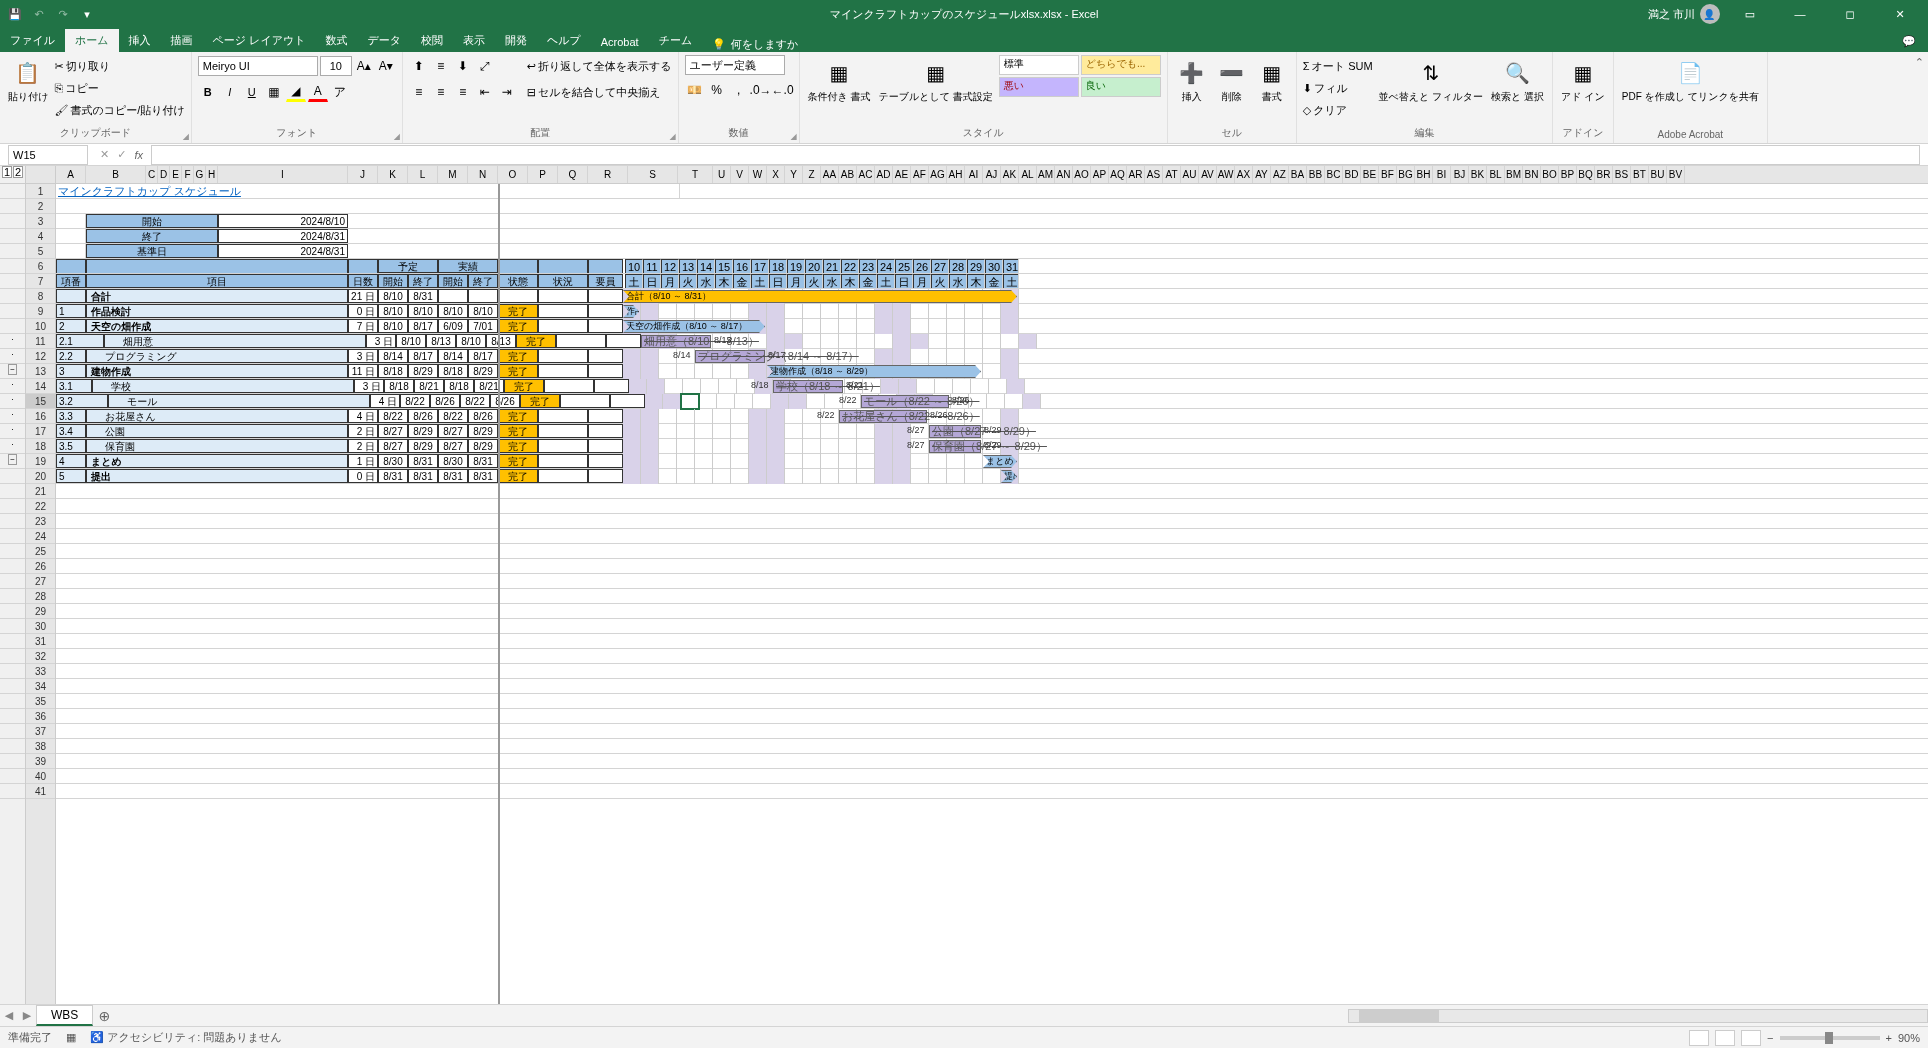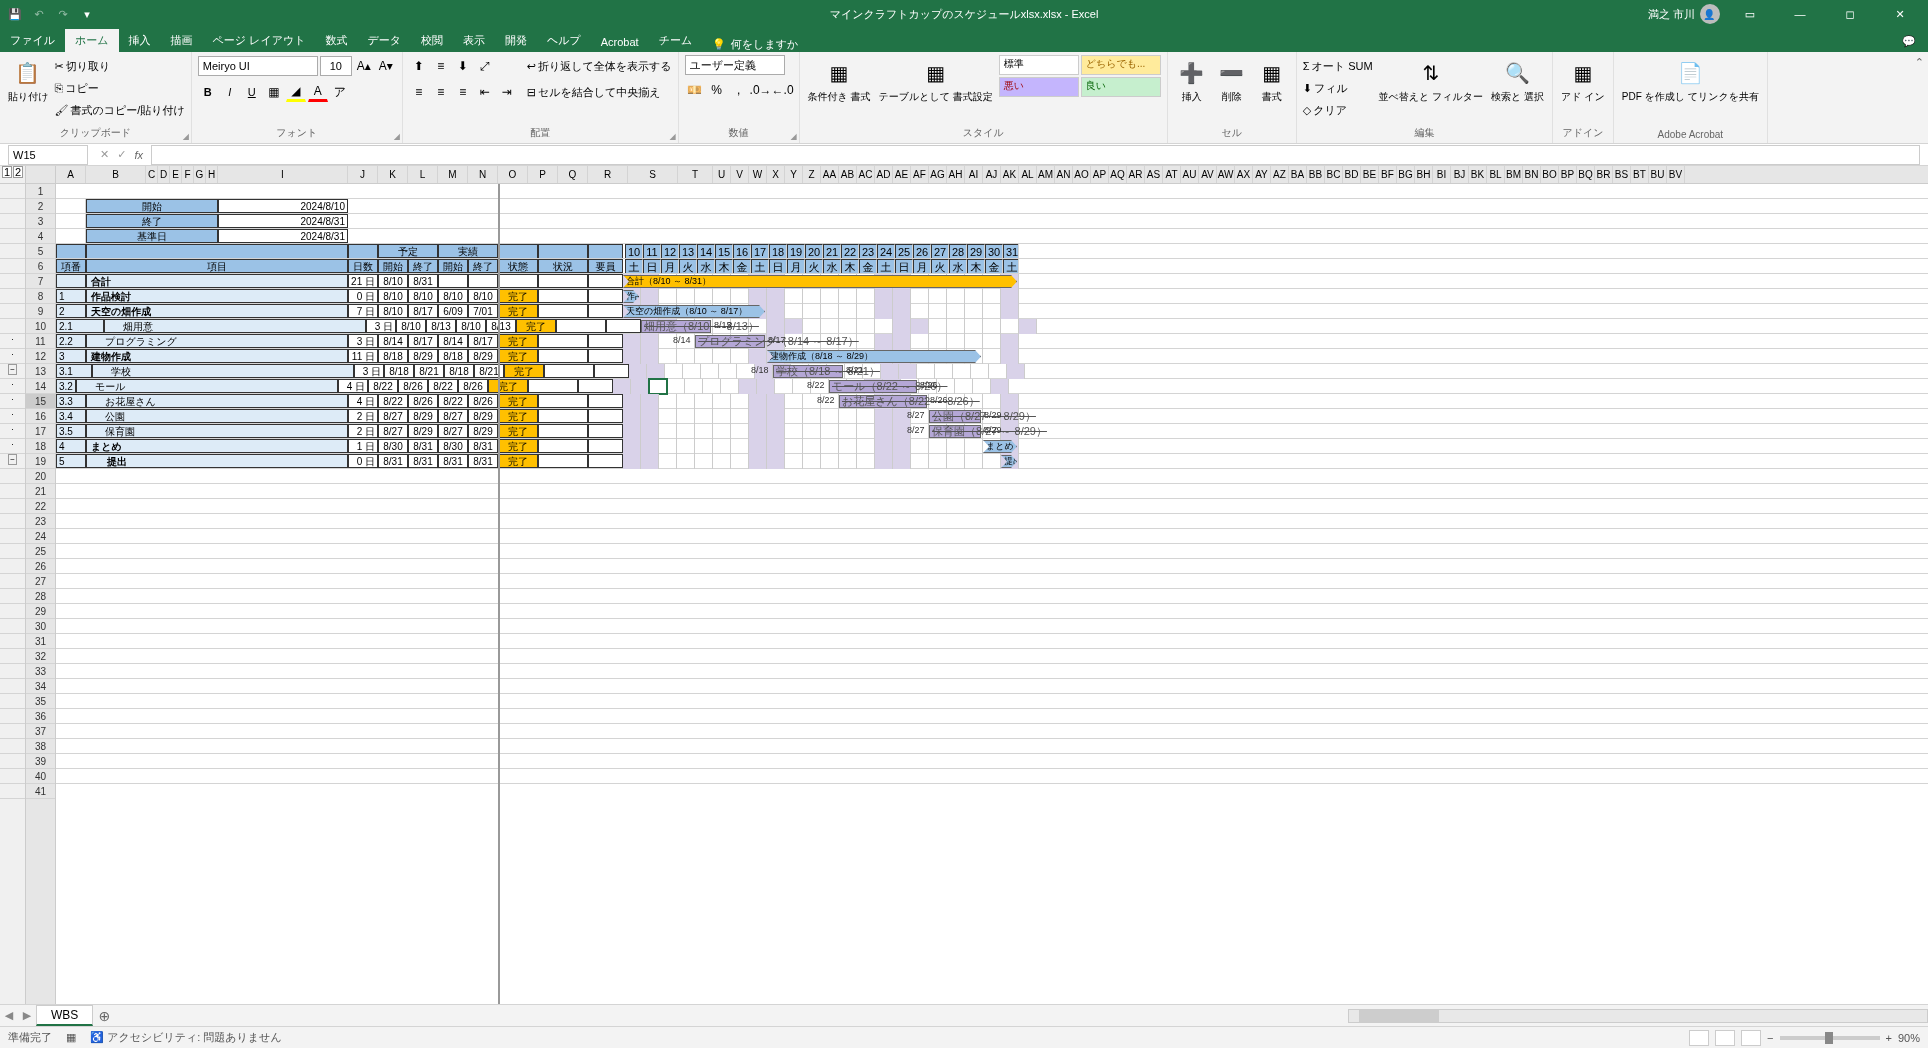--- a/index.html
+++ b/index.html
@@ -511,20 +511,23 @@
       <div class="colhead" style="width: 18px;">BQ</div>
       <div class="colhead" style="width: 18px;">BR</div>
       <div class="colhead" style="width: 18px;">BS</div>
       <div class="colhead" style="width: 18px;">BT</div>
       <div class="colhead" style="width: 18px;">BU</div>
       <div class="colhead" style="width: 18px;">BV</div>
     </div>
 
   <div class="gridcontent" id="gridcontent">
     <div class="vline" style="left:442px"></div>
+  <div class="row">
+        <div class="cell " style="width: 624px;"><span class="link">マインクラフトカップ スケジュール</span></div>
+      </div>
       <div class="row"></div>
       <div class="row">
         <div class="cell " style="width: 30px;"></div>
         <div class="cell blue-hdr" style="width: 132px;">開始</div>
         <div class="cell border-box" style="width: 130px; text-align: right;">2024/8/10</div>
       </div>
       <div class="row">
         <div class="cell " style="width: 30px;"></div>
         <div class="cell blue-hdr" style="width: 132px;">終了</div>
         <div class="cell border-box" style="width: 130px; text-align: right;">2024/8/31</div>
@@ -643,21 +646,21 @@
         <div class="cell border-box" style="width: 30px; text-align: center;">8/18</div>
         <div class="cell border-box" style="width: 30px; text-align: center;">8/21</div>
         <div class="cell border-box" style="width: 30px; text-align: center;">8/18</div>
         <div class="cell border-box" style="width: 30px; text-align: center;">8/21</div>
         <div class="cell border-box status" style="width: 40px; background: rgb(255, 192, 0);">完了</div>
         <div class="cell border-box" style="width: 50px;"></div>
         <div class="cell border-box" style="width: 35px;"></div>
         <div style="position: relative; height: 15px;"><div class="daycell" style="border-right: 1px solid rgb(204, 204, 204); background: rgb(217, 210, 233);"></div><div class="daycell" style="border-right: 1px solid rgb(204, 204, 204); background: rgb(217, 210, 233);"></div><div class="daycell" style="border-right: 1px solid rgb(204, 204, 204);"></div><div class="daycell" style="border-right: 1px solid rgb(204, 204, 204);"></div><div class="daycell" style="border-right: 1px solid rgb(204, 204, 204);"></div><div class="daycell" style="border-right: 1px solid rgb(204, 204, 204);"></div><div class="daycell" style="border-right: 1px solid rgb(204, 204, 204);"></div><div class="daycell" style="border-right: 1px solid rgb(204, 204, 204); background: rgb(217, 210, 233);"></div><div class="daycell" style="border-right: 1px solid rgb(204, 204, 204); background: rgb(217, 210, 233);"></div><div class="daycell" style="border-right: 1px solid rgb(204, 204, 204);"></div><div class="daycell" style="border-right: 1px solid rgb(204, 204, 204);"></div><div class="daycell" style="border-right: 1px solid rgb(204, 204, 204);"></div><div class="daycell" style="border-right: 1px solid rgb(204, 204, 204);"></div><div class="daycell" style="border-right: 1px solid rgb(204, 204, 204);"></div><div class="daycell" style="border-right: 1px solid rgb(204, 204, 204); background: rgb(217, 210, 233);"></div><div class="daycell" style="border-right: 1px solid rgb(204, 204, 204); background: rgb(217, 210, 233);"></div><div class="daycell" style="border-right: 1px solid rgb(204, 204, 204);"></div><div class="daycell" style="border-right: 1px solid rgb(204, 204, 204);"></div><div class="daycell" style="border-right: 1px solid rgb(204, 204, 204);"></div><div class="daycell" style="border-right: 1px solid rgb(204, 204, 204);"></div><div class="daycell" style="border-right: 1px solid rgb(204, 204, 204);"></div><div class="daycell" style="border-right: 1px solid rgb(204, 204, 204); background: rgb(217, 210, 233);"></div><div class="ganttbar bar-purple" style="left: 144px; width: 70px; top: 1px;"><span class="strike">学校（8/18 ～ 8/21）</span></div><div class="datelabel" style="left: 122px; top: 1px;">8/18</div><div class="datelabel" style="left: 217px; top: 1px;">8/21</div></div>
       </div>
       <div class="row">
-        <div class="cell border-box" style="width: 20px; background: rgb(221, 235, 247);">3.2</div>
+        <div class="cell border-box" style="width: 52px; background: rgb(221, 235, 247);">3.2</div>
         <div class="cell border-box" style="width: 262px; font-weight: normal; padding-left: 18px; background: rgb(221, 235, 247);">モール</div>
         <div class="cell border-box" style="width: 30px; text-align: right;">4 日</div>
         <div class="cell border-box" style="width: 30px; text-align: center;">8/22</div>
         <div class="cell border-box" style="width: 30px; text-align: center;">8/26</div>
         <div class="cell border-box" style="width: 30px; text-align: center;">8/22</div>
         <div class="cell border-box" style="width: 30px; text-align: center;">8/26</div>
         <div class="cell border-box status" style="width: 40px; background: rgb(255, 192, 0);">完了</div>
         <div class="cell border-box" style="width: 50px;"></div>
         <div class="cell border-box" style="width: 35px;"></div>
         <div style="position: relative; height: 15px;"><div class="daycell" style="border-right: 1px solid rgb(204, 204, 204); background: rgb(217, 210, 233);"></div><div class="daycell" style="border-right: 1px solid rgb(204, 204, 204); background: rgb(217, 210, 233);"></div><div class="daycell" style="border-right: 1px solid rgb(204, 204, 204);"></div><div class="daycell" style="border-right: 1px solid rgb(204, 204, 204);"></div><div class="daycell" style="border-right: 1px solid rgb(204, 204, 204);"></div><div class="daycell" style="border-right: 1px solid rgb(204, 204, 204);"></div><div class="daycell" style="border-right: 1px solid rgb(204, 204, 204);"></div><div class="daycell" style="border-right: 1px solid rgb(204, 204, 204); background: rgb(217, 210, 233);"></div><div class="daycell" style="border-right: 1px solid rgb(204, 204, 204); background: rgb(217, 210, 233);"></div><div class="daycell" style="border-right: 1px solid rgb(204, 204, 204);"></div><div class="daycell" style="border-right: 1px solid rgb(204, 204, 204);"></div><div class="daycell" style="border-right: 1px solid rgb(204, 204, 204);"></div><div class="daycell" style="border-right: 1px solid rgb(204, 204, 204);"></div><div class="daycell" style="border-right: 1px solid rgb(204, 204, 204);"></div><div class="daycell" style="border-right: 1px solid rgb(204, 204, 204); background: rgb(217, 210, 233);"></div><div class="daycell" style="border-right: 1px solid rgb(204, 204, 204); background: rgb(217, 210, 233);"></div><div class="daycell" style="border-right: 1px solid rgb(204, 204, 204);"></div><div class="daycell" style="border-right: 1px solid rgb(204, 204, 204);"></div><div class="daycell" style="border-right: 1px solid rgb(204, 204, 204);"></div><div class="daycell" style="border-right: 1px solid rgb(204, 204, 204);"></div><div class="daycell" style="border-right: 1px solid rgb(204, 204, 204);"></div><div class="daycell" style="border-right: 1px solid rgb(204, 204, 204); background: rgb(217, 210, 233);"></div><div class="ganttbar bar-purple" style="left: 216px; width: 88px; top: 1px;"><span class="strike">モール（8/22 ～ 8/26）</span></div><div class="datelabel" style="left: 194px; top: 1px;">8/22</div><div class="datelabel" style="left: 307px; top: 1px;">8/26</div><div class="selcell" style="position: absolute; left: 36px; top: 0px; width: 18px; height: 15px;"></div></div>
@@ -709,21 +712,21 @@
         <div class="cell border-box" style="width: 30px; text-align: center;">8/31</div>
         <div class="cell border-box" style="width: 30px; text-align: center;">8/30</div>
         <div class="cell border-box" style="width: 30px; text-align: center;">8/31</div>
         <div class="cell border-box status" style="width: 40px; background: rgb(255, 192, 0);">完了</div>
         <div class="cell border-box" style="width: 50px;"></div>
         <div class="cell border-box" style="width: 35px;"></div>
         <div style="position: relative; height: 15px;"><div class="daycell" style="border-right: 1px solid rgb(204, 204, 204); background: rgb(217, 210, 233);"></div><div class="daycell" style="border-right: 1px solid rgb(204, 204, 204); background: rgb(217, 210, 233);"></div><div class="daycell" style="border-right: 1px solid rgb(204, 204, 204);"></div><div class="daycell" style="border-right: 1px solid rgb(204, 204, 204);"></div><div class="daycell" style="border-right: 1px solid rgb(204, 204, 204);"></div><div class="daycell" style="border-right: 1px solid rgb(204, 204, 204);"></div><div class="daycell" style="border-right: 1px solid rgb(204, 204, 204);"></div><div class="daycell" style="border-right: 1px solid rgb(204, 204, 204); background: rgb(217, 210, 233);"></div><div class="daycell" style="border-right: 1px solid rgb(204, 204, 204); background: rgb(217, 210, 233);"></div><div class="daycell" style="border-right: 1px solid rgb(204, 204, 204);"></div><div class="daycell" style="border-right: 1px solid rgb(204, 204, 204);"></div><div class="daycell" style="border-right: 1px solid rgb(204, 204, 204);"></div><div class="daycell" style="border-right: 1px solid rgb(204, 204, 204);"></div><div class="daycell" style="border-right: 1px solid rgb(204, 204, 204);"></div><div class="daycell" style="border-right: 1px solid rgb(204, 204, 204); background: rgb(217, 210, 233);"></div><div class="daycell" style="border-right: 1px solid rgb(204, 204, 204); background: rgb(217, 210, 233);"></div><div class="daycell" style="border-right: 1px solid rgb(204, 204, 204);"></div><div class="daycell" style="border-right: 1px solid rgb(204, 204, 204);"></div><div class="daycell" style="border-right: 1px solid rgb(204, 204, 204);"></div><div class="daycell" style="border-right: 1px solid rgb(204, 204, 204);"></div><div class="daycell" style="border-right: 1px solid rgb(204, 204, 204);"></div><div class="daycell" style="border-right: 1px solid rgb(204, 204, 204); background: rgb(217, 210, 233);"></div><div class="ganttbar bar-blue" style="left: 360px; width: 34px; top: 1px; color: rgb(0, 0, 0); clip-path: polygon(0px 0px, calc(100% - 6px) 0px, 100% 50%, calc(100% - 6px) 100%, 0px 100%, 6px 50%);">まとめ（8/30 ～ 8/31）</div></div>
       </div>
       <div class="row">
         <div class="cell border-box" style="width: 30px; background: rgb(221, 235, 247);">5</div>
-        <div class="cell border-box" style="width: 262px; font-weight: bold; padding-left: 20px; background: rgb(221, 235, 247);">提出</div>
+        <div class="cell border-box" style="width: 262px; font-weight: bold; padding-left: 4px; background: rgb(221, 235, 247);">提出</div>
         <div class="cell border-box" style="width: 30px; text-align: right;">0 日</div>
         <div class="cell border-box" style="width: 30px; text-align: center;">8/31</div>
         <div class="cell border-box" style="width: 30px; text-align: center;">8/31</div>
         <div class="cell border-box" style="width: 30px; text-align: center;">8/31</div>
         <div class="cell border-box" style="width: 30px; text-align: center;">8/31</div>
         <div class="cell border-box status" style="width: 40px; background: rgb(255, 192, 0);">完了</div>
         <div class="cell border-box" style="width: 50px;"></div>
         <div class="cell border-box" style="width: 35px;"></div>
         <div style="position: relative; height: 15px;"><div class="daycell" style="border-right: 1px solid rgb(204, 204, 204); background: rgb(217, 210, 233);"></div><div class="daycell" style="border-right: 1px solid rgb(204, 204, 204); background: rgb(217, 210, 233);"></div><div class="daycell" style="border-right: 1px solid rgb(204, 204, 204);"></div><div class="daycell" style="border-right: 1px solid rgb(204, 204, 204);"></div><div class="daycell" style="border-right: 1px solid rgb(204, 204, 204);"></div><div class="daycell" style="border-right: 1px solid rgb(204, 204, 204);"></div><div class="daycell" style="border-right: 1px solid rgb(204, 204, 204);"></div><div class="daycell" style="border-right: 1px solid rgb(204, 204, 204); background: rgb(217, 210, 233);"></div><div class="daycell" style="border-right: 1px solid rgb(204, 204, 204); background: rgb(217, 210, 233);"></div><div class="daycell" style="border-right: 1px solid rgb(204, 204, 204);"></div><div class="daycell" style="border-right: 1px solid rgb(204, 204, 204);"></div><div class="daycell" style="border-right: 1px solid rgb(204, 204, 204);"></div><div class="daycell" style="border-right: 1px solid rgb(204, 204, 204);"></div><div class="daycell" style="border-right: 1px solid rgb(204, 204, 204);"></div><div class="daycell" style="border-right: 1px solid rgb(204, 204, 204); background: rgb(217, 210, 233);"></div><div class="daycell" style="border-right: 1px solid rgb(204, 204, 204); background: rgb(217, 210, 233);"></div><div class="daycell" style="border-right: 1px solid rgb(204, 204, 204);"></div><div class="daycell" style="border-right: 1px solid rgb(204, 204, 204);"></div><div class="daycell" style="border-right: 1px solid rgb(204, 204, 204);"></div><div class="daycell" style="border-right: 1px solid rgb(204, 204, 204);"></div><div class="daycell" style="border-right: 1px solid rgb(204, 204, 204);"></div><div class="daycell" style="border-right: 1px solid rgb(204, 204, 204); background: rgb(217, 210, 233);"></div><div class="ganttbar bar-blue" style="left: 378px; width: 16px; top: 1px; color: rgb(0, 0, 0); clip-path: polygon(0px 0px, calc(100% - 6px) 0px, 100% 50%, calc(100% - 6px) 100%, 0px 100%, 6px 50%);">提出（8/31 ～ 8/31）</div></div>
       </div>

